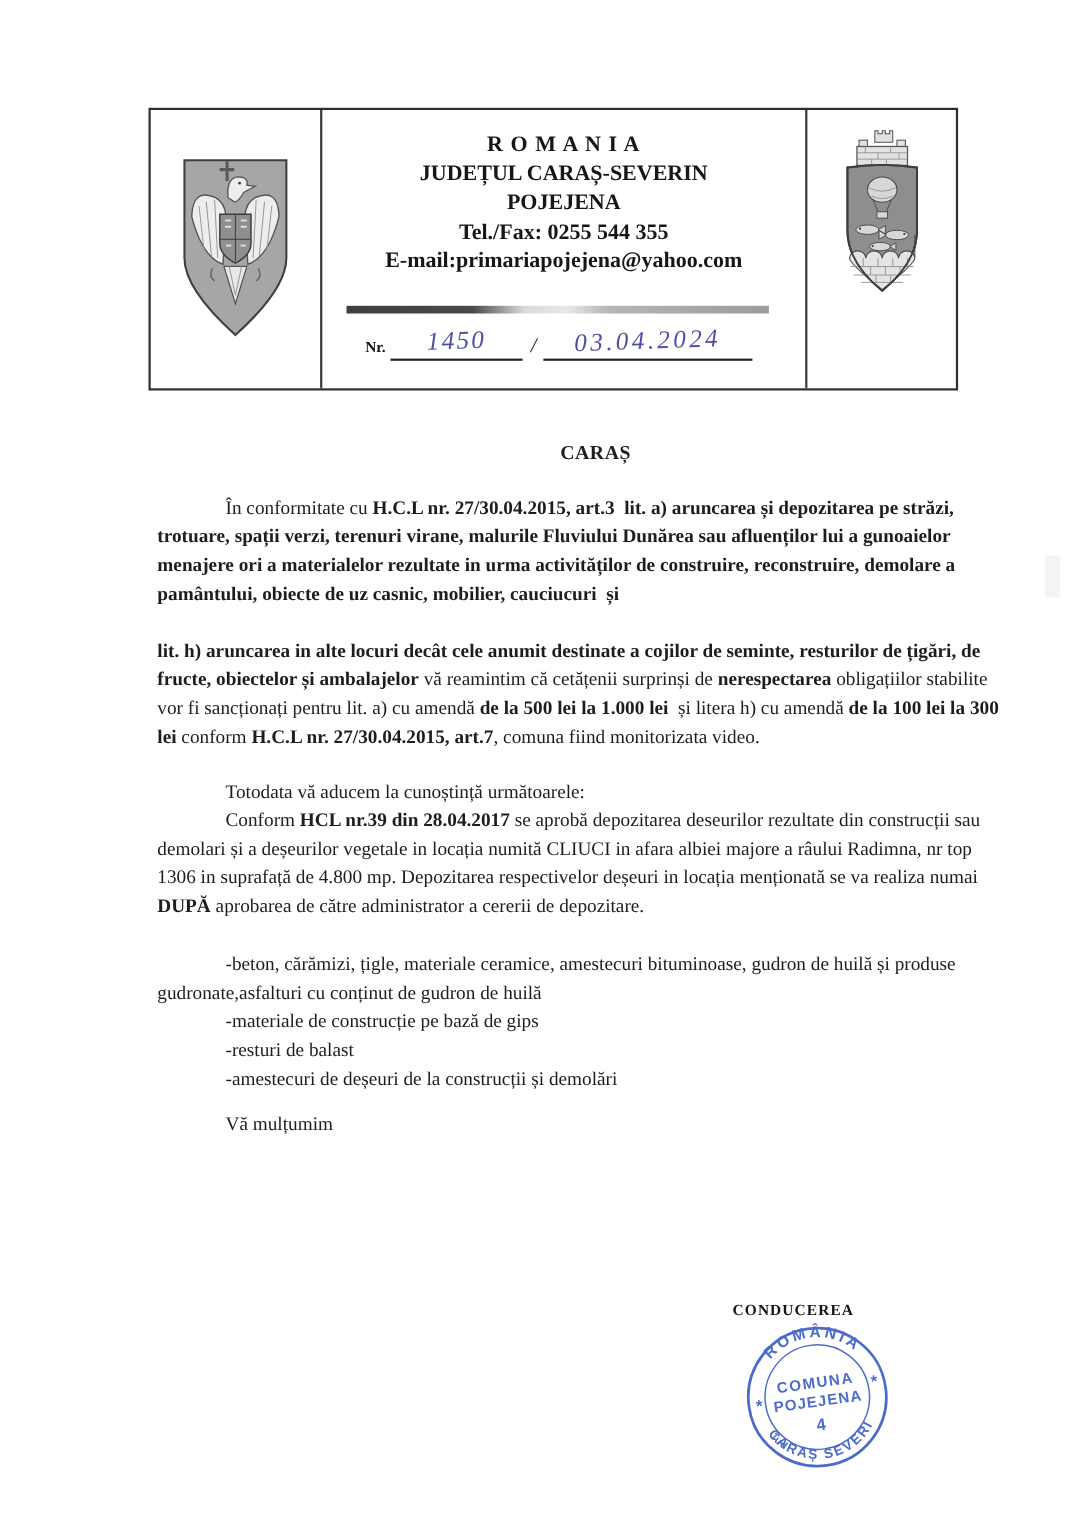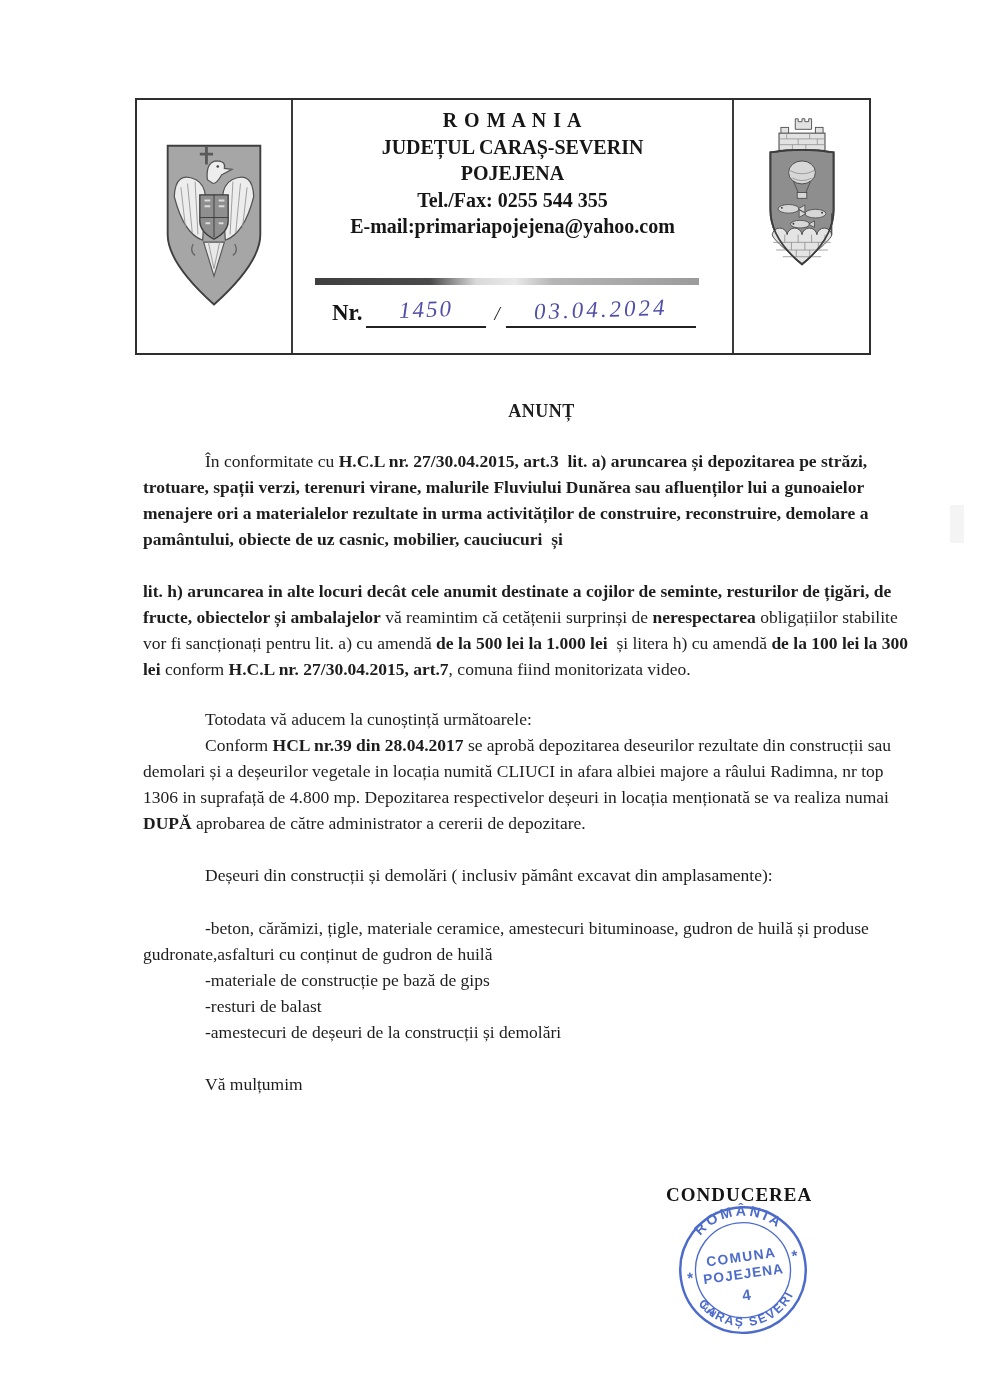--- a/index.html
+++ b/index.html
@@ -11,48 +11,48 @@
   .header-box{
     position:absolute;left:135px;top:98px;width:736px;height:257px;
     border:2px solid #2e2e2e;box-sizing:border-box;display:flex;
   }
   .cell-left{width:156px;border-right:2px solid #3a3a3a;box-sizing:border-box;
     display:flex;align-items:center;justify-content:center;}
   .cell-center{width:439px;box-sizing:border-box;position:relative;text-align:center;}
   .cell-right{flex:1;border-left:2px solid #3a3a3a;box-sizing:border-box;
     display:flex;align-items:flex-start;justify-content:center;}
   .hdr-line{font-weight:bold;font-size:20px;line-height:26.5px;color:#161616;}
-  .hdr-line.first{padding-top:7px;letter-spacing:1px;text-align:center;}
+  .hdr-line.first{padding-top:18px;letter-spacing:1px;text-align:center;}
   .hdr-bar{
     position:absolute;left:22px;top:178px;width:384px;height:7px;
     background:linear-gradient(90deg,#3f3f3f 0%,#4a4a4a 30%,#d9d9d9 42%,#e9e9e9 52%,#b5b5b5 62%,#9b9b9b 100%);
   }
   .nr-line{position:absolute;left:39px;top:200px;text-align:left;white-space:nowrap;}
-  .nr-label{font-weight:bold;font-size:23px;color:#141414;}
+  .nr-label{font-weight:bold;font-size:14px;color:#141414;}
   .hand{
     font-style:italic;font-size:23px;letter-spacing:2px;
     display:inline-block;transform:rotate(-2deg);position:relative;top:-3px;
   }
   .u-num{display:inline-block;width:120px;border-bottom:2px solid #222;text-align:center;margin-left:4px;}
   .u-date{display:inline-block;width:190px;border-bottom:2px solid #222;text-align:center;margin-left:6px;}
   .nr-sep{font-size:19px;color:#222;margin-left:8px;font-style:italic;}
   
   .content{position:absolute;left:143px;top:398px;width:779px;font-size:17.5px;line-height:26px;}
   .doc-title{text-align:center;font-weight:bold;font-size:18px;letter-spacing:.5px;padding-left:18px;margin:0;}
   .para{margin:0;white-space:pre-wrap;}
   .indent{text-indent:62px;}
   .salutation{margin-top:24px;}
   .p-gap-lg{margin-top:26px;}
   .p-gap{margin-top:24px;}
   .list{margin-top:27px;}
   .list-item{white-space:pre-wrap;text-indent:62px;}
-  .closing{margin-top:26px;text-indent:62px;}
+  .closing{margin-top:15px;text-indent:62px;}
   
   .signature-label{
-    position:absolute;left:666px;top:1184px;font-weight:bold;font-size:19px;
+    position:absolute;left:666px;top:1184px;font-weight:bold;font-size:14px;
     letter-spacing:1px;color:#141414;
   }
   .stamp-wrap{position:absolute;left:664px;top:1196px;width:158px;height:152px;
     mix-blend-mode:multiply;opacity:.92;}
   .stamp-wrap svg{width:100%;height:100%;}
   .stamp-text{font-family:"Liberation Sans", sans-serif;font-weight:bold;}
   
   .scan-artifact{position:absolute;left:950px;top:505px;width:14px;height:38px;background:#f4f4f4;}
   .emblem{display:block;}
 </style>
@@ -133,31 +133,30 @@
         <circle cx="41" cy="114.5" r="1" fill="#333"></circle>
 
         <path d="M19,126 A7.8,7.8 0 0 1 34.5,126 A7.8,7.8 0 0 1 50,126 A7.8,7.8 0 0 1 65.5,126 A7.8,7.8 0 0 1 81,126 L81,104 L81,104 L81,126 Q81,131 50,156 Q19,131 19,126 Z" fill="#e4e4e4" stroke="#4a4a4a" stroke-width="1"></path>
         <path d="M20,134 H80 M23,142 H77 M30,149 H70 M32,126 V134 M46,126 V134 M60,126 V134 M74,126 V134 M39,134 V142 M53,134 V142 M67,134 V142 M44,142 V149 M58,142 V149" stroke="#8a8a8a" stroke-width=".8" fill="none"></path>
         <path d="M17,40 Q50,35 83,40 L83,100 Q83,130 50,157 Q17,130 17,100 Z" fill="none" stroke="#3d3d3d" stroke-width="1.8"></path>
       </svg>
     </div>
   </div>
 
   <div class="content">
-    <p class="doc-title">ANUNȚ</p>
+    <p class="doc-title">CARAȘ</p>
 
 
     <p class="para indent p-gap"><span>În conformitate cu </span><b>H.C.L nr. 27/30.04.2015, art.3  lit. a) aruncarea și depozitarea pe străzi, trotuare, spații verzi, terenuri virane, malurile Fluviului Dunărea sau afluenților lui a gunoaielor menajere ori a materialelor rezultate in urma activităților de construire, reconstruire, demolare a pamântului, obiecte de uz casnic, mobilier, cauciucuri  și</b></p>
 
     <p class="para p-gap-lg"><b>lit. h) aruncarea in alte locuri decât cele anumit destinate a cojilor de seminte, resturilor de țigări, de fructe, obiectelor și ambalajelor</b><span> vă reamintim că cetățenii surprinși de </span><b>nerespectarea</b><span> obligațiilor stabilite vor fi sancționați pentru lit. a) cu amendă </span><b>de la 500 lei la 1.000 lei</b><span>  și litera h) cu amendă </span><b>de la 100 lei la 300 lei</b><span> conform </span><b>H.C.L nr. 27/30.04.2015, art.7</b><span>, comuna fiind monitorizata video.</span></p>
 
     <p class="para indent p-gap"><span>Totodata vă aducem la cunoștință următoarele:</span></p>
     <p class="para indent"><span>Conform </span><b>HCL nr.39 din 28.04.2017</b><span> se aprobă depozitarea deseurilor rezultate din construcții sau demolari și a deșeurilor vegetale in locația numită CLIUCI in afara albiei majore a râului Radimna, nr top 1306 in suprafață de 4.800 mp. Depozitarea respectivelor deșeuri in locația menționată se va realiza numai </span><b>DUPĂ</b><span> aprobarea de către administrator a cererii de depozitare.</span></p>
 
-    <p class="para indent p-gap-lg"><span>Deșeuri din construcții și demolări ( inclusiv pământ excavat din amplasamente):</span></p>
 
     <div class="list">
       <div class="list-item">-beton, cărămizi, țigle, materiale ceramice, amestecuri bituminoase, gudron de huilă și produse gudronate,asfalturi cu conținut de gudron de huilă</div>
       <div class="list-item">-materiale de construcție pe bază de gips</div>
       <div class="list-item">-resturi de balast</div>
       <div class="list-item">-amestecuri de deșeuri de la construcții și demolări</div>
     </div>
 
     <p class="para closing">Vă mulțumim</p>
   </div>

